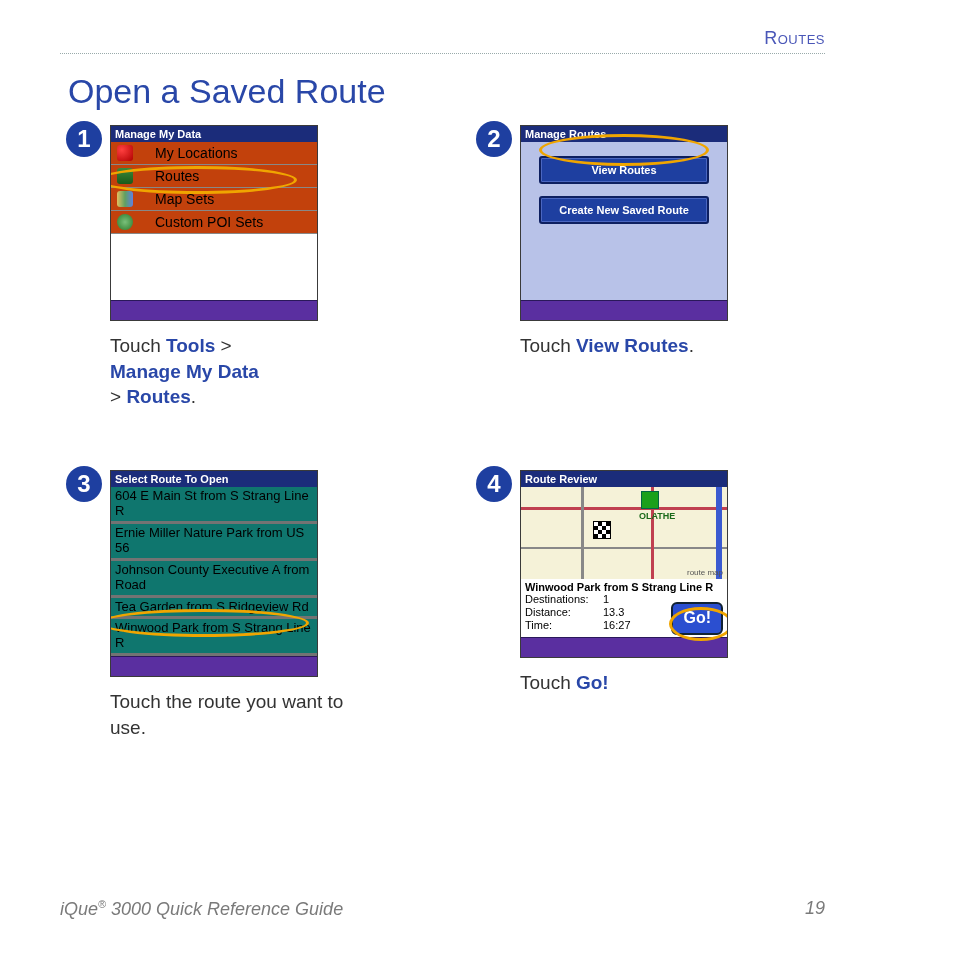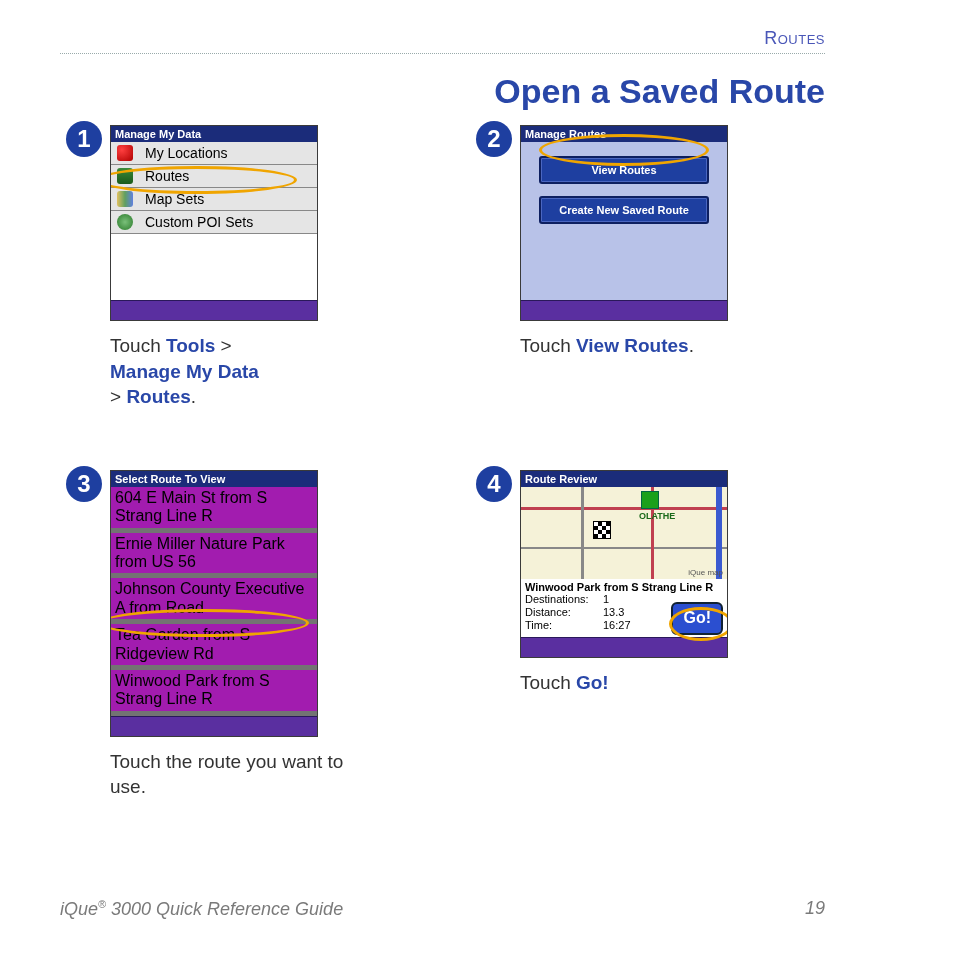--- a/index.html
+++ b/index.html
@@ -1,37 +1,37 @@
 <!DOCTYPE html>
 <html><head>
 <meta charset="utf-8">
 <style>
   * { box-sizing: border-box; margin: 0; padding: 0; }
   html, body { width: 954px; height: 954px; background: #fff; font-family: Arial, Helvetica, sans-serif; }
   .page { position: relative; width: 885px; height: 954px; padding: 28px 60px 40px 60px; }
   .section-header { font-variant: small-caps; letter-spacing: 0.5px; color: #4a57b8; font-size: 18px; text-align: right; margin-bottom: 4px; }
   .divider { border-top: 1.5px dotted #9aa; margin-bottom: 18px; }
-  .title { color: #2947a8; font-size: 34px; font-weight: bold; margin-bottom: 14px; margin-left: 8px; text-align: right; }
+  .title { color: #2947a8; font-size: 34px; font-weight: normal; margin-bottom: 14px; margin-left: 8px; }
   .grid { display: flex; flex-wrap: wrap; gap: 60px 110px; margin-left: 6px; }
   .step { display: flex; align-items: flex-start; gap: 8px; width: 300px; }
   .badge { flex: 0 0 36px; width: 36px; height: 36px; border-radius: 50%; background: #1e3fa0; color: #fff; font-weight: bold; font-size: 24px; display: flex; align-items: center; justify-content: center; margin-top: -4px; }
   .shot-wrap { display: flex; flex-direction: column; }
   .shot { border: 1px solid #3a3a3a; background: #fff; width: 208px; position: relative; overflow: hidden; }
   .shot-title { background: #1b2c7a; color: #fff; font-size: 11px; font-weight: bold; padding: 2px 4px; }
   .shot-body { min-height: 130px; position: relative; }
-  .list-row { display: flex; align-items: center; gap: 12px; padding: 3px 6px; border-bottom: 1px solid #888; font-size: 14px; background: #e5e5e5; }
+  .list-row { display: flex; align-items: center; gap: 22px; padding: 3px 6px; border-bottom: 1px solid #888; font-size: 14px; background: #c2410c; }
   .circle-hl { position: absolute; border: 3px solid #f0a500; border-radius: 50%/50%; pointer-events: none; }
   .ico { width: 16px; height: 16px; border-radius: 3px; display: inline-block; }
   .bottom-bar { display: flex; height: 20px; flex-direction: column; }
   .btn-back { background: #5a2fa0; color: #fff; font-size: 11px; font-weight: bold; display: flex; align-items: center; justify-content: center; flex: 0 0 60px; border-top: 1px solid #2a185a; }
   .btn-edit { background: #2b4fd0; color: #fff; font-size: 11px; font-weight: bold; display: flex; align-items: center; justify-content: center; flex: 0 0 60px; border-top: 1px solid #17307a; }
   .bottom-spacer { flex: 1; background: #e8e8f8; border-top: 1px solid #aaa; }
   .mgr-body { background: #b8c2e8; padding: 14px 18px; display: flex; flex-direction: column; gap: 12px; min-height: 158px; }
   .mgr-btn { background: #1e3fa0; color: #fff; font-size: 11px; font-weight: bold; text-align: center; padding: 6px 4px; border-radius: 3px; border: 2px solid #0d1f60; box-shadow: inset 0 0 0 1px #4a66c0; }
-  .sel-row { font-size: 16px; padding: 2px 4px; border-bottom: 5px solid #737373; line-height: 1.15; background: #a21caf; }
+  .sel-row { font-size: 13px; padding: 2px 4px; border-bottom: 3px solid #737373; line-height: 1.15; background: #0f766e; }
   .caption { font-size: 19px; color: #333; margin-top: 12px; line-height: 1.35; }
   .caption .kw { color: #2947a8; font-weight: bold; }
   .footer { position: absolute; left: 60px; right: 60px; bottom: 34px; display: flex; justify-content: space-between; color: #7a7a7a; font-style: italic; font-size: 18px; }
   .footer .pg { }
   .route-review .map { height: 92px; position: relative; background: linear-gradient(#f5f2d8,#f5f2d8); overflow: hidden; }
   .road { position: absolute; background: #c04050; }
   .road-h { height: 3px; left: 0; right: 0; }
   .road-v { width: 3px; top: 0; bottom: 0; }
   .flag { position: absolute; width: 18px; height: 18px; }
   .flag.green { background: #1aa01a; border: 1px solid #064; left: 120px; top: 4px; }
@@ -105,21 +105,21 @@
       <div class="caption">
         <span>Touch </span><span class="kw">View Routes</span><span>.</span>
       </div>
     </div>
   </div>
 
   <div class="step">
     <div class="badge">3</div>
     <div class="shot-wrap">
       <div class="shot">
-        <div class="shot-title">Select Route To View</div>
+        <div class="shot-title">Select Route To Open</div>
         <div class="shot-body" style="min-height:148px;">
           <div class="sel-row">604 E Main St from S Strang Line R</div>
           <div class="sel-row">Ernie Miller Nature Park from US 56</div>
           <div class="sel-row">Johnson County Executive A from Road</div>
           <div class="sel-row">Tea Garden from S Ridgeview Rd</div>
           <div class="sel-row">Winwood Park from S Strang Line R</div>
           <div class="circle-hl" style="left:-12px; top:122px; width:210px; height:28px;"></div>
         </div>
         <div class="bottom-bar">
           <div class="btn-back">Back</div>
@@ -137,21 +137,21 @@
         <div class="shot-title">Route Review</div>
         <div class="map">
           <div class="road road-h" style="top:20px;"></div>
           <div class="road road-h" style="top:60px;background:#888;height:2px;"></div>
           <div class="road road-v" style="left:60px;background:#888;"></div>
           <div class="road road-v" style="left:130px;"></div>
           <div class="road road-v" style="left:195px;background:#3a5ad0;width:6px;"></div>
           <div class="flag green"></div>
           <div class="flag check"></div>
           <div style="position:absolute;left:118px;top:24px;font-size:9px;color:#1a6a1a;font-weight:bold;">OLATHE</div>
-          <div style="position:absolute;right:4px;bottom:2px;font-size:8px;color:#555;">iQue map</div>
+          <div style="position:absolute;right:4px;bottom:2px;font-size:8px;color:#555;">route map</div>
         </div>
         <div class="rr-info">
           <div style="font-weight:bold;line-height:1.1;">Winwood Park from S Strang Line R</div>
           <div><span class="lbl">Destinations:</span><span>1</span></div>
           <div><span class="lbl">Distance:</span><span>13.3</span></div>
           <div><span class="lbl">Time:</span><span>16:27</span></div>
           <div class="go-btn">Go!</div>
           <div class="circle-hl" style="right:-6px; bottom:-4px; width:64px; height:34px;"></div>
         </div>
         <div class="bottom-bar">

